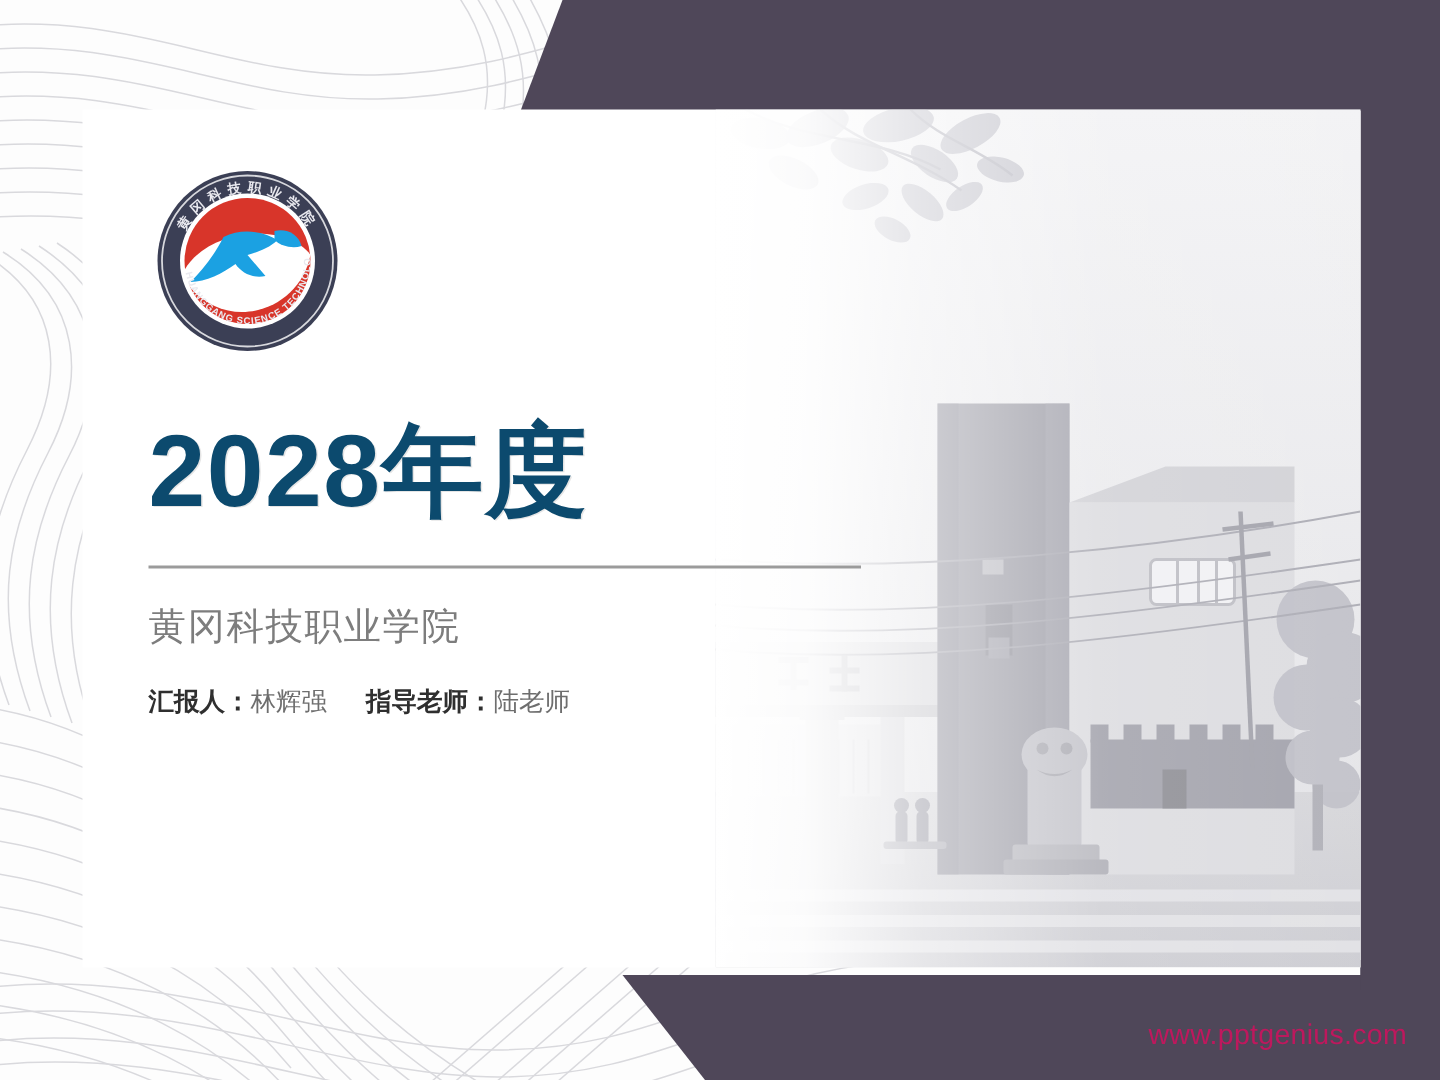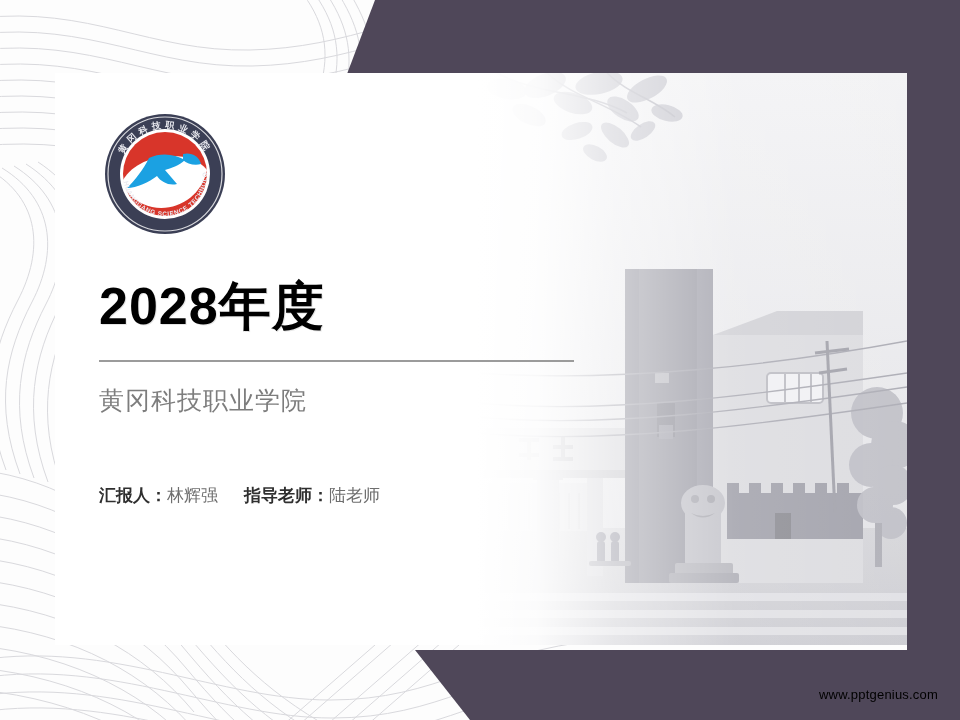--- a/index.html
+++ b/index.html
@@ -36,47 +36,47 @@
     pointer-events:none;
   }
 
   
   .logo{position:absolute;left:44px;top:35px;width:132px;height:132px;z-index:4;}
   .logo svg{display:block;width:132px;height:132px;}
 
   
   .text-block{position:absolute;left:44px;top:205px;z-index:4;width:560px;}
   .title-1{
-    font-size:52px;font-weight:bold;letter-spacing:1px;line-height:1.08;
-    color:#000000;margin:0 0 6px 0;white-space:nowrap;
+    font-size:68px;font-weight:bold;letter-spacing:1px;line-height:1.08;
+    color:#0c4a6e;margin:0 0 6px 0;white-space:nowrap;
     text-shadow:1px 1px 0 rgba(0,0,0,0.10);
   }
   .title-2{
     font-size:56px;font-weight:bold;letter-spacing:1px;line-height:1.08;
     color:#2c2c2c;margin:0;white-space:nowrap;
     text-shadow:1px 1px 0 rgba(0,0,0,0.10);
   }
   .divider{
     margin:26px 0 0 0;width:475px;height:2px;background:#9b9b9b;
   }
   .org{
     margin-top:22px;font-size:25px;color:#7d7d7d;letter-spacing:1px;
     white-space:nowrap;
   }
   .credits{
-    margin-top:67px;font-size:17px;white-space:nowrap;color:#3a3a3a;
+    margin-top:22px;font-size:17px;white-space:nowrap;color:#3a3a3a;
   }
   .credits .lbl{font-weight:bold;color:#2f2f2f;}
   .credits .val{color:#6e6e6e;font-weight:normal;}
   .credits .gap{display:inline-block;width:26px;}
 
   
   .watermark{
     position:absolute;right:22px;bottom:18px;z-index:6;
-    font-size:13px;color:#000000;letter-spacing:0.2px;
+    font-size:19px;color:#be185d;letter-spacing:0.2px;
   }
 </style>
 </head>
 <body>
 
 <div id="slide">
 
   <div class="bg-pattern">
     <svg viewBox="0 0 960 720" xmlns="http://www.w3.org/2000/svg" aria-hidden="true">
       <rect x="0" y="0" width="960" height="720" fill="#fdfdfd"></rect>

